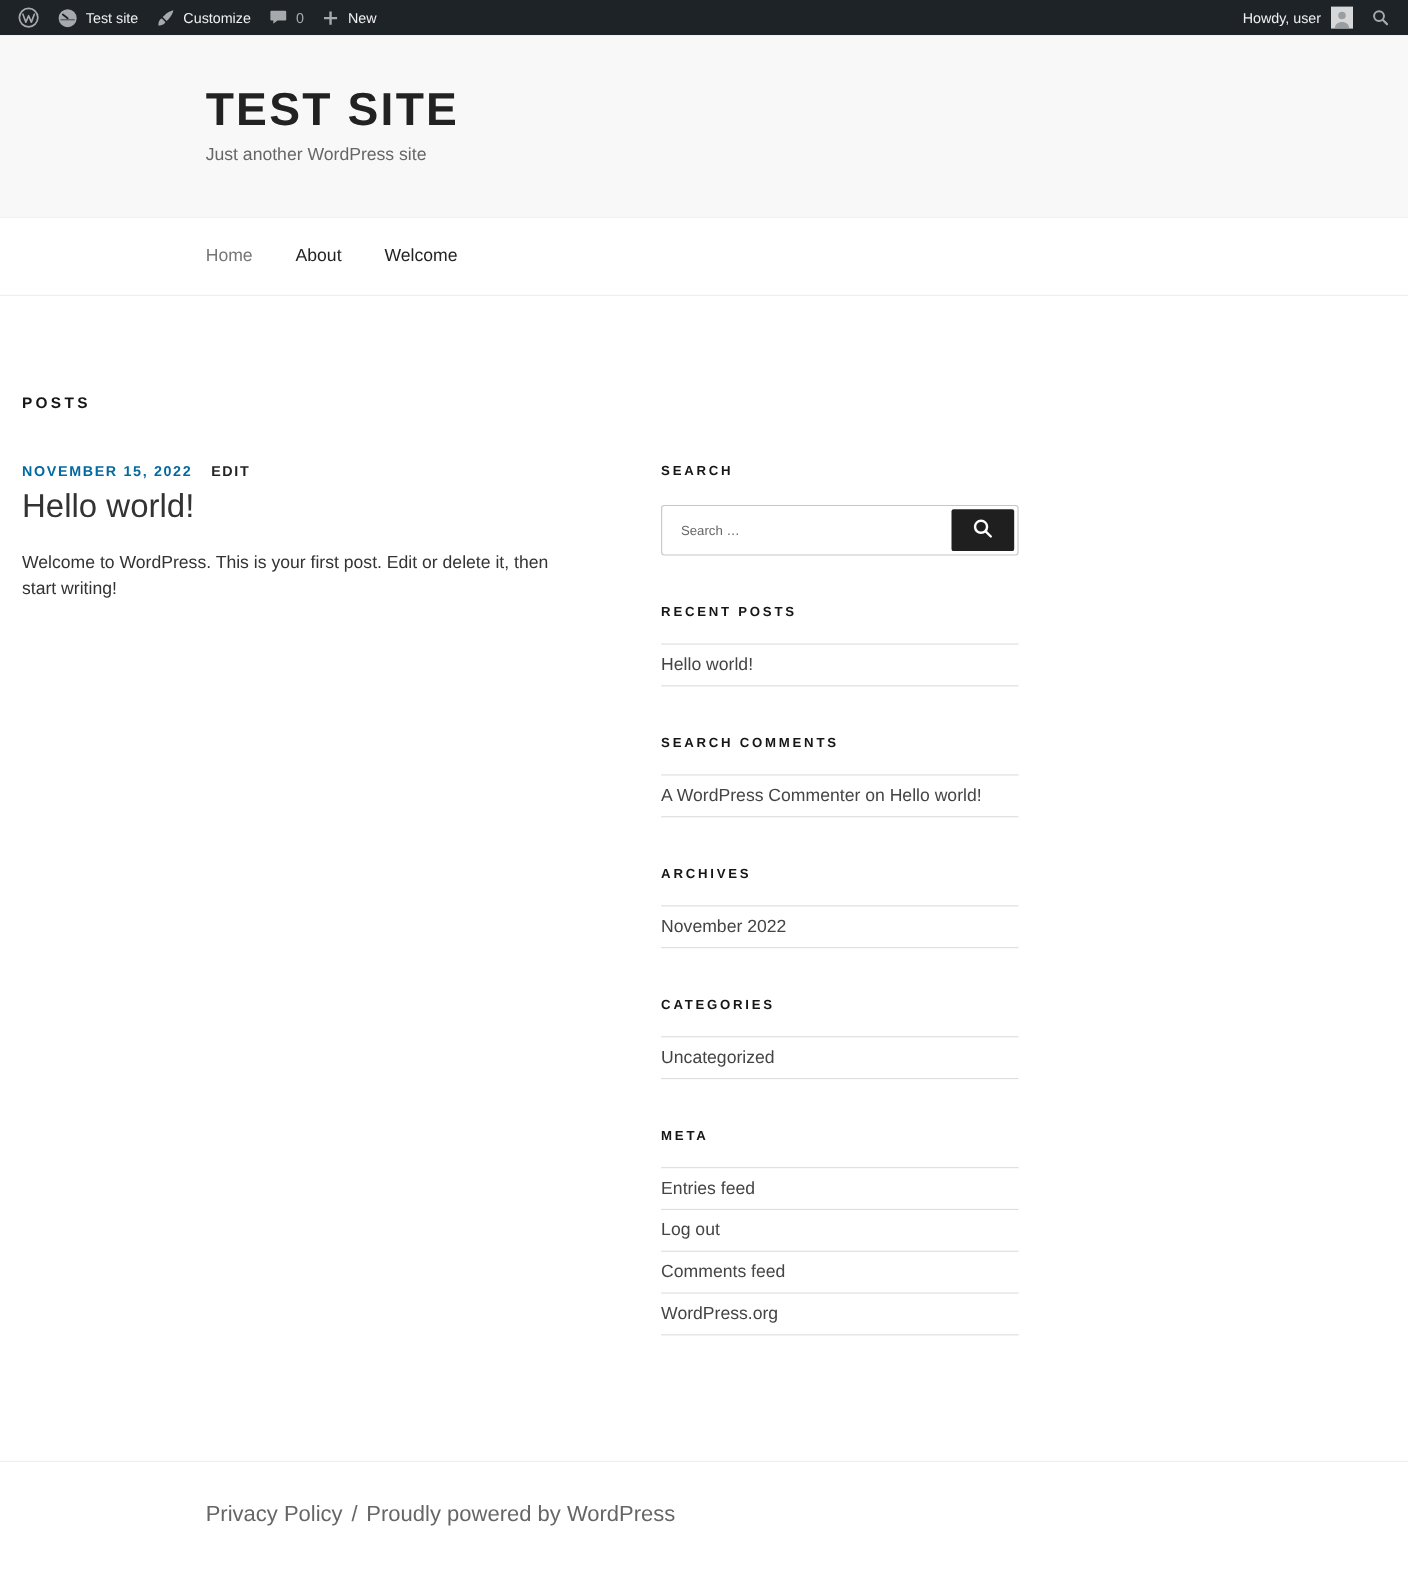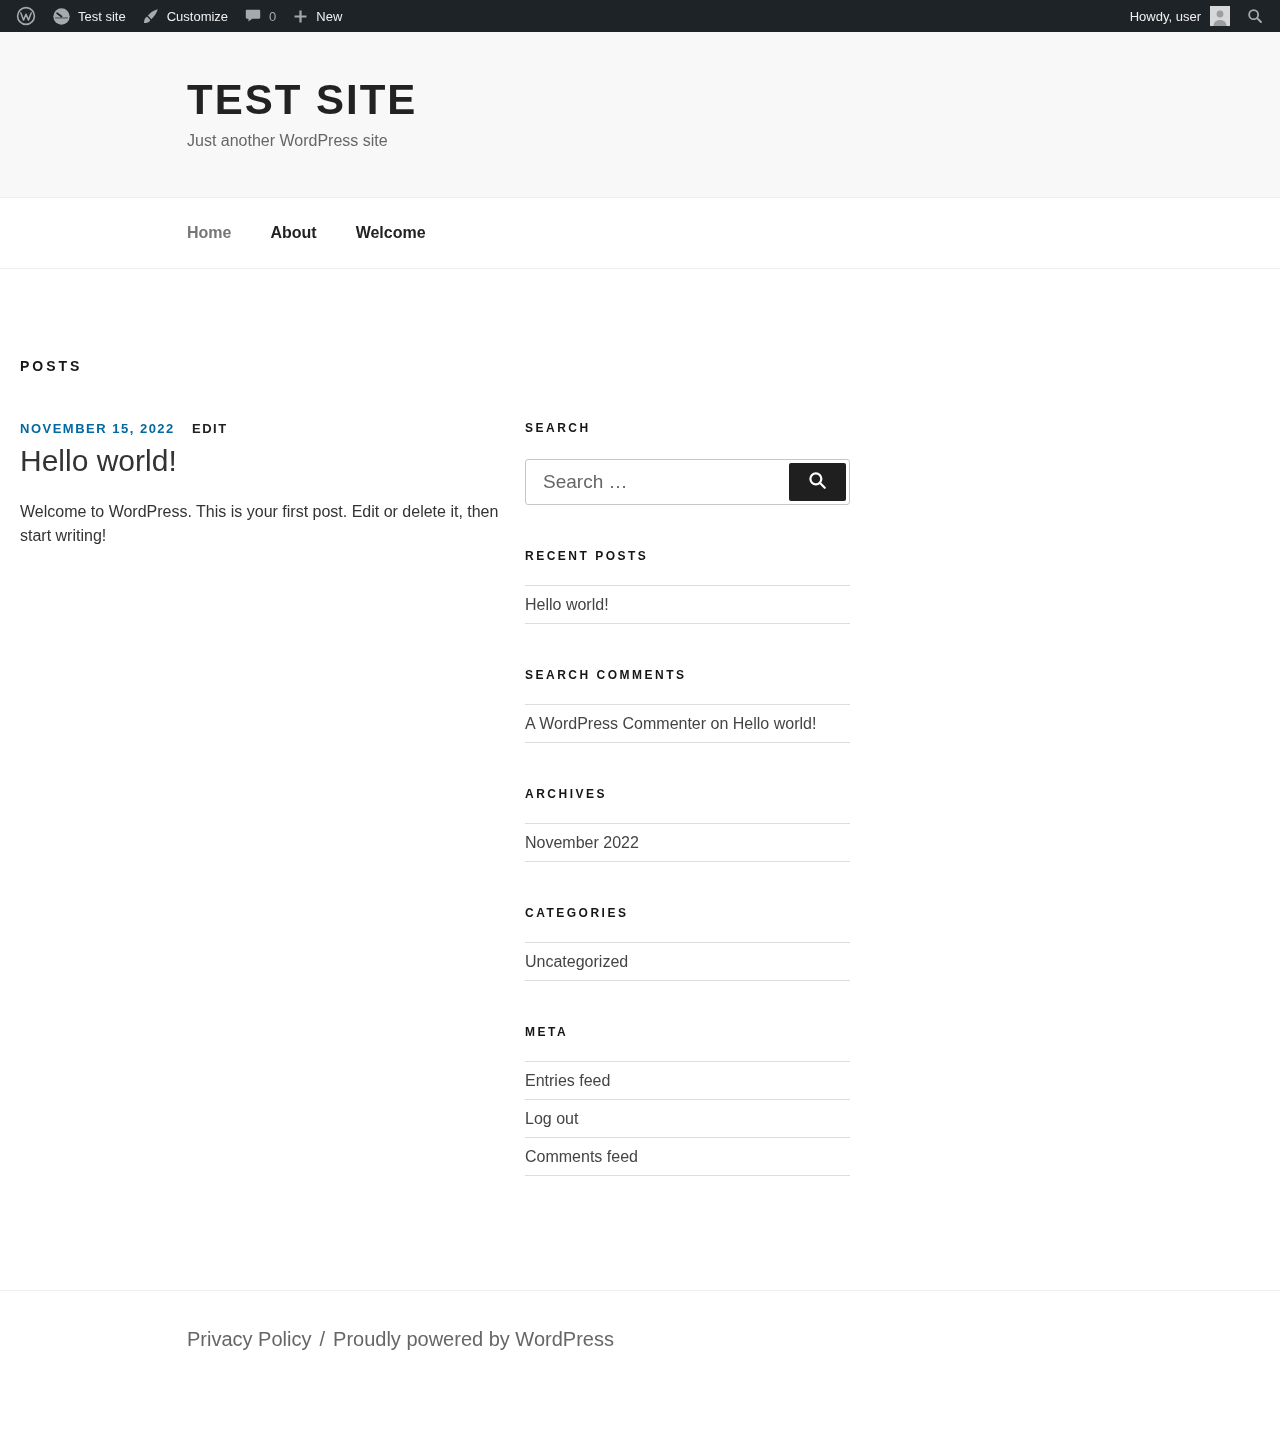--- a/index.html
+++ b/index.html
@@ -34,26 +34,26 @@
     letter-spacing: 2px; color: #222;
   }
   .site-title a { color: #222; text-decoration: none; }
   .site-tagline { margin: 7px 0 0; font-size: 16px; line-height: 22px; color: #666; }
 
   
   .main-nav { background: #fff; border-top: 1px solid #eee; border-bottom: 1px solid #eee; }
   .main-nav .wrap { display: flex; gap: 39px; }
   .main-nav a {
     display: block; padding: 25px 0; font-size: 16px; line-height: 20px;
-    font-weight: 700; color: #222; text-decoration: none;
+    font-weight: 400; color: #222; text-decoration: none;
   }
   .main-nav a.current { color: #767676; }
 
   
-  .content { display: flex; align-items: flex-start; padding-top: 90px; margin-left: 20px; }
+  .content { display: flex; justify-content: space-between; align-items: flex-start; padding-top: 90px; margin-left: 20px; }
   .col-main { width: 505px; }
   .col-side { width: 325px; margin-top: 62px; }
 
   .page-title {
     margin: 0; font-size: 14px; line-height: 14px; font-weight: 700;
     letter-spacing: 3px; color: #161616;
   }
   .entry-meta { margin-top: 48px; font-size: 13px; line-height: 15px; font-weight: 700; letter-spacing: 1.5px; }
   .entry-meta a { text-decoration: none; }
   .entry-meta .date { color: #0369a1; }
@@ -73,21 +73,21 @@
   .widget li { border-bottom: 1px solid #ddd; padding: 9px 0; font-size: 16px; line-height: 19px; color: #444; }
   .widget a { color: #444; text-decoration: none; }
 
   .search-form {
     position: relative; margin-top: 24px; height: 46px;
     border: 1px solid #c6c6c6; border-radius: 3px; background: #fff;
   }
   .search-input {
     position: absolute; left: 0; top: 0; bottom: 0; width: calc(100% - 66px);
     border: none; outline: none; background: transparent;
-    padding: 0 0 0 17px; font-size: 19px; font-family: inherit; color: #333;
+    padding: 0 0 0 17px; font-size: 12px; font-family: inherit; color: #333;
   }
   .search-input::placeholder { color: #666; opacity: 1; }
   .search-btn {
     position: absolute; right: 3px; top: 3px; bottom: 3px; width: 57px;
     border: none; border-radius: 2px; background: #1f1f1f;
     display: flex; align-items: center; justify-content: center; cursor: pointer;
   }
 
   
   .site-footer { margin-top: 114px; border-top: 1px solid #eee; padding: 38px 0 43px; }
@@ -255,20 +255,23 @@
       <ul>
         <li>
           <a>Entries feed</a>
         </li>
         <li>
           <a>Log out</a>
         </li>
         <li>
           <a>Comments feed</a>
         </li>
+        <li>
+          <a>WordPress.org</a>
+        </li>
       </ul>
     </section>
 
   </aside>
 </div>
 
 <footer class="site-footer">
   <div class="wrap">
     <a>Privacy Policy</a><span class="footer-sep">/</span><a>Proudly powered by WordPress</a>
   </div>

